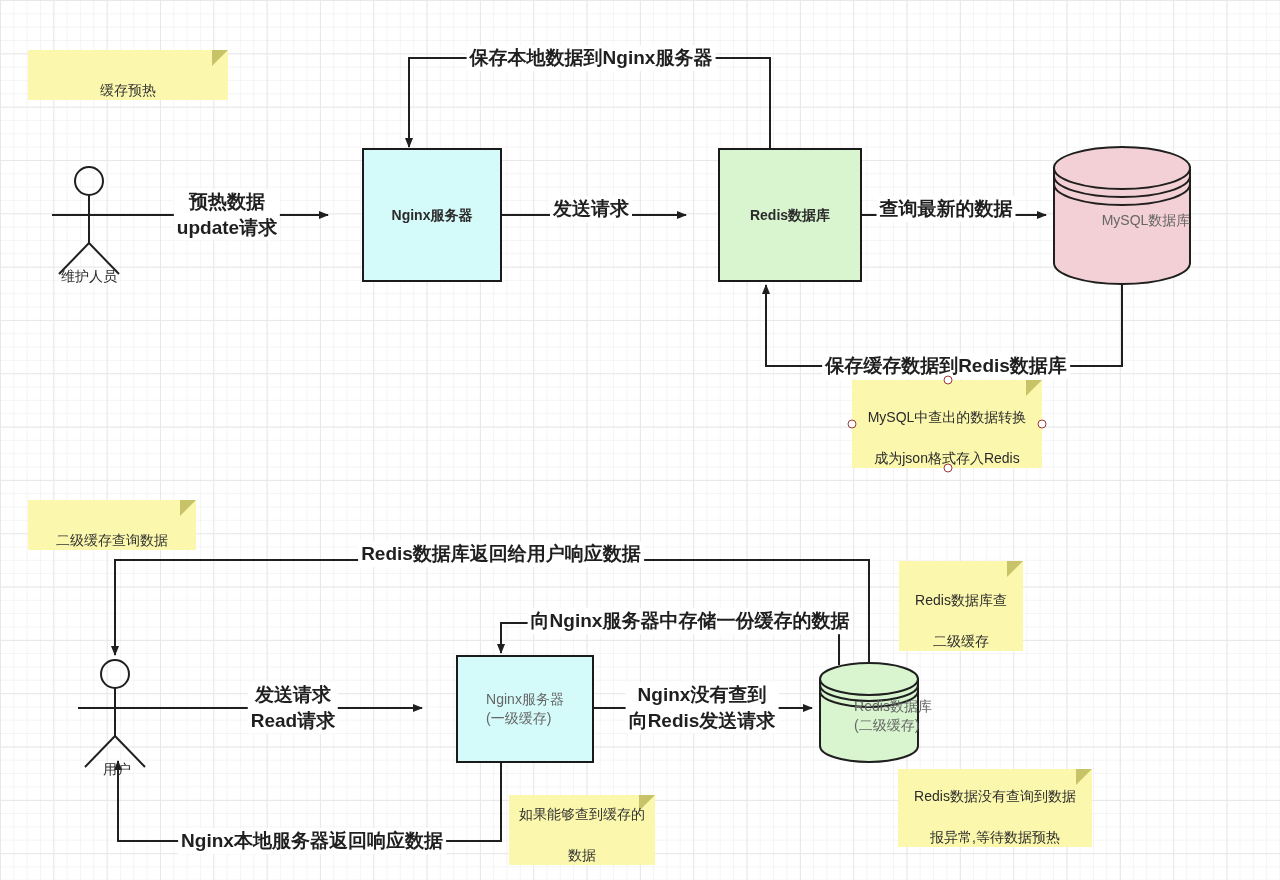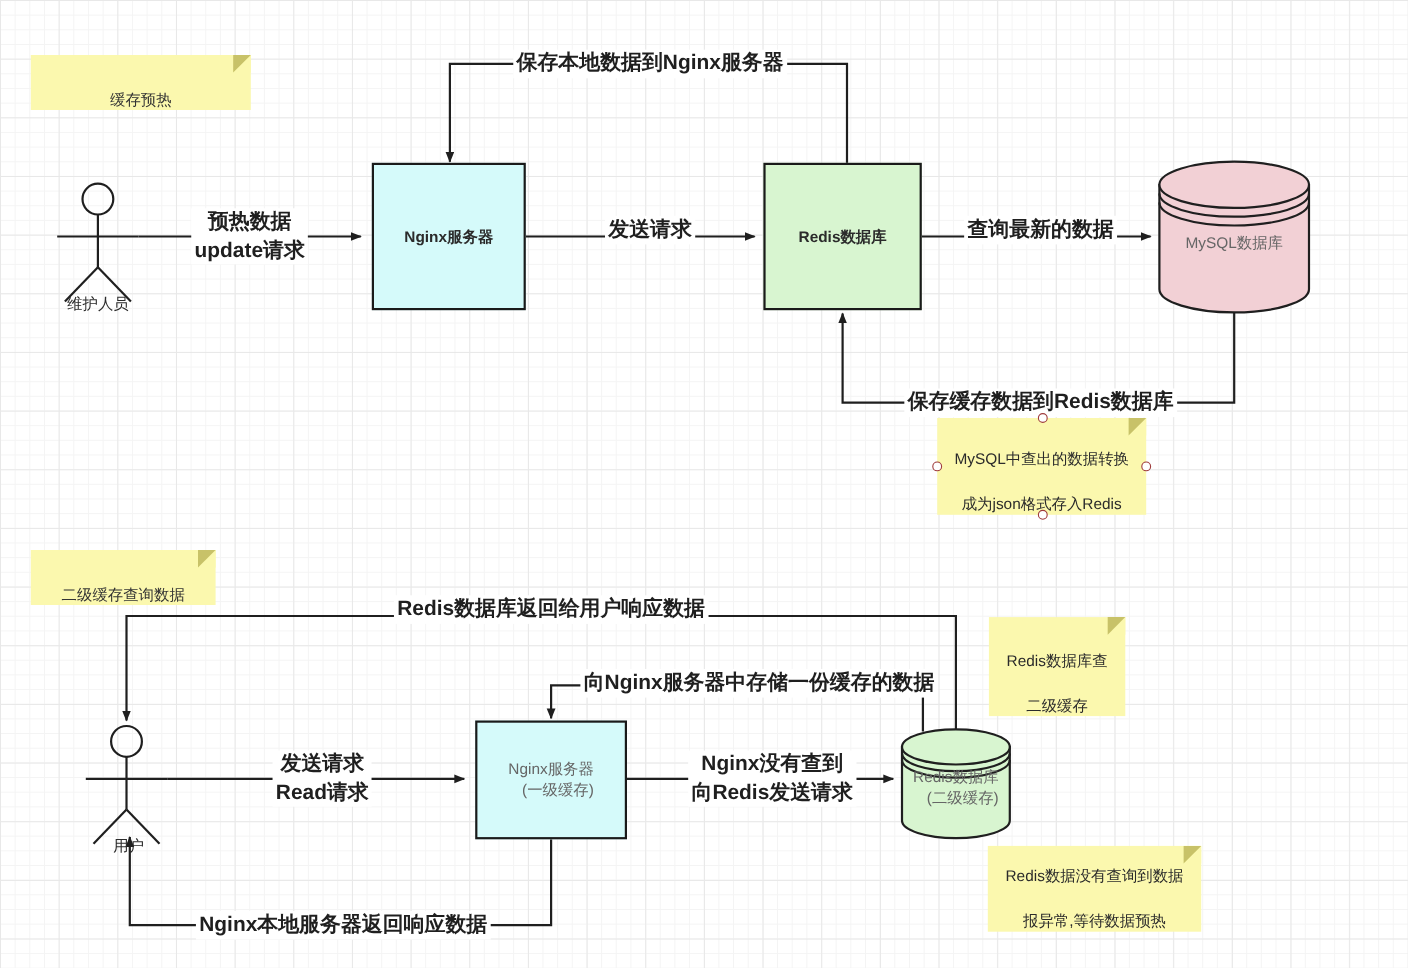--- a/index.html
+++ b/index.html
@@ -35,21 +35,22 @@
     top: 0;
     width: 1280px;
     height: 880px;
   }
   .node {
     position: absolute;
     box-sizing: border-box;
     display: flex;
     align-items: center;
     justify-content: center;
-    text-align: right;
+    text-align: left;
+    margin-left: 24px;
   }
   .box {
     border: 2px solid #1a1a1a;
   }
   .box-label {
     font-size: 14px;
     line-height: 1.35;
     white-space: nowrap;
   }
   .lbl-bold-dark {
@@ -293,14 +294,21 @@
   </div>
 
   <div class="note" style="left:898px; top:769px; width:194px; height:78px;">
     <span class="note-fold"></span>
     <span class="note-text note-body">
       <span>Redis数据没有查询到数据</span><br>
       <span>报异常,等待数据预热</span>
     </span>
   </div>
 
+  <div class="note" style="left:509px; top:795px; width:146px; height:70px;">
+    <span class="note-fold"></span>
+    <span class="note-text note-title">
+      <span>如果能够查到缓存的</span><br>
+      <span>数据</span>
+    </span>
+  </div>
 
 </div>
 
 </body></html>

